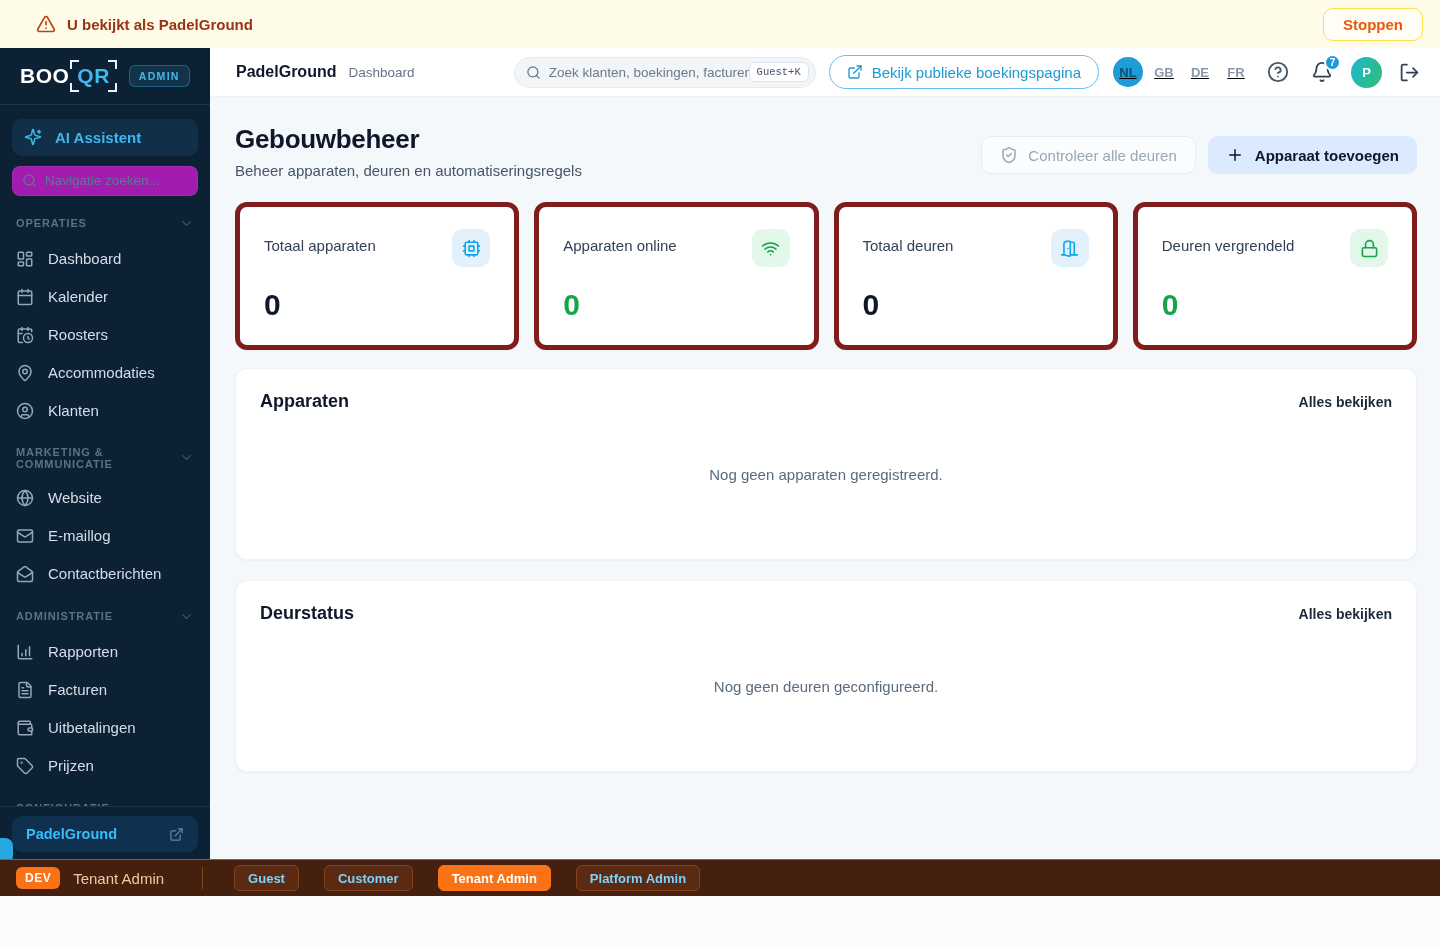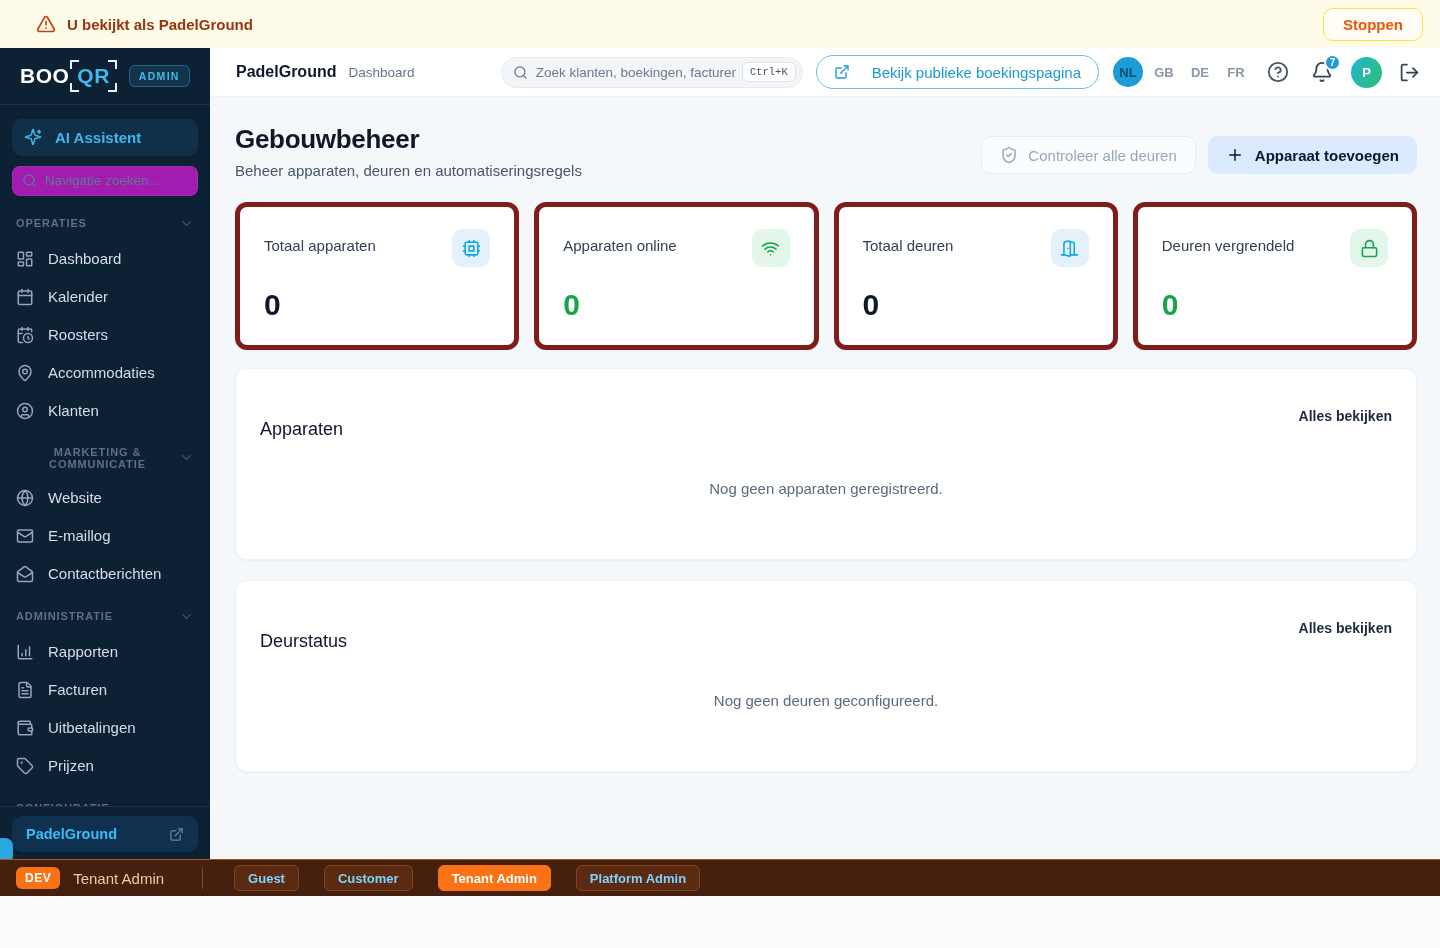--- a/index.html
+++ b/index.html
@@ -36,44 +36,44 @@
       linear-gradient(#e8f4fb,#e8f4fb) right 0 bottom 0/9px 2px no-repeat,
       linear-gradient(#e8f4fb,#e8f4fb) right 0 bottom 0/2px 9px no-repeat; }
   .admin-badge { margin-left:12px; padding:4px 9px; border-radius:6px; background:rgba(56,189,248,.12); border:1px solid rgba(56,189,248,.35); color:#41b9ea; font-size:10.5px; font-weight:800; letter-spacing:1.3px; }
 
   .ai-item { margin:14px 12px 0; height:38px; display:flex; align-items:center; gap:13px; padding:0 12px; border-radius:10px; background:rgba(56,189,248,.10); color:#3fb7ed; font-size:15px; font-weight:600; cursor:pointer; }
   .nav-search { position:relative; margin:10px 12px 2px; }
   .nav-search .icon { position:absolute; left:10px; top:7px; width:15px; height:15px; color:#5b7896; }
   .nav-search input { width:100%; height:30px; background:#a21caf; border:1px solid rgba(148,163,184,.12); border-radius:8px; padding:0 10px 0 32px; color:#cbd5e1; font-size:13.5px; font-family:inherit; outline:none; }
   .nav-search input::placeholder { color:#5b7896; }
 
-  .nav-scroll { flex:1 1 auto; overflow:hidden; margin-top:2px;text-align:center; }
+  .nav-scroll { flex:1 1 auto; overflow:hidden; margin-top:2px; }
   .nav-section-head { display:flex; align-items:center; justify-content:space-between; padding:16px 16px 9px; cursor:pointer; }
   .nav-section-label { font-size:11px; font-weight:700; letter-spacing:.9px; color:#5c7186; }
   .chev { width:15px; height:15px; color:#3f5468; }
   .nav-item { height:38px; display:flex; align-items:center; gap:14px; padding:0 16px; font-size:15px; color:#d5dee8; cursor:pointer; }
   .nav-item .icon { width:18px; height:18px; color:#93a6ba; }
 
   .side-bottom { flex:0 0 auto; border-top:1px solid rgba(148,163,184,.12); padding:9px 12px 7px; }
   .tenant-item { height:36px; display:flex; align-items:center; justify-content:space-between; padding:0 14px; border-radius:10px; background:#103050; color:#38bdf8; font-size:14.5px; font-weight:600; cursor:pointer; }
   .tenant-item .icon { width:15px; height:15px; color:#64859e; }
 
   
   .main-col { flex:1; display:flex; flex-direction:column; background:#f5f8fa; min-width:0; }
   .topnav { height:49px; background:#fff; border-bottom:1px solid #edf1f5; display:flex; align-items:center; padding:0 20px 0 26px; flex:0 0 auto; }
   .crumb-tenant { font-size:16px; font-weight:700; color:#0f172a; }
   .crumb-page { margin-left:12px; font-size:13.5px; color:#64748b; }
   .global-search { position:relative; width:302px; margin-left:auto; }
   .global-search .icon { position:absolute; left:12px; top:8px; width:15px; height:15px; color:#64748b; }
   .global-search input { width:100%; height:31px; border:1px solid #e5eaf0; background:#f3f6f9; border-radius:16px; padding:0 66px 0 34px; font-size:13.5px; color:#334155; font-family:inherit; outline:none; }
   .global-search input::placeholder { color:#6b7a8c; }
   .kbd { position:absolute; right:7px; top:5px; padding:3px 7px; background:#fff; border:1px solid #dde3ea; border-radius:6px; font-family:"Liberation Mono", monospace; font-size:10.5px; color:#475569; }
-  .public-btn { margin-left:13px; height:34px; display:flex; align-items:center; gap:22px; padding:0 17px; border:1.5px solid #6ac0ee; border-radius:17px; background:#fff; color:#1b9ad2; font-size:15px; font-weight:500; font-family:inherit; cursor:pointer; }
+  .public-btn { margin-left:13px; height:34px; display:flex; align-items:center; gap:9px; padding:0 17px; border:1.5px solid #6ac0ee; border-radius:17px; background:#fff; color:#1b9ad2; font-size:15px; font-weight:500; font-family:inherit; cursor:pointer; }
   .public-btn .icon { width:16px; height:16px; }
-  .langs { display:flex; align-items:center; gap:6px; margin-left:14px; }
+  .langs { display:flex; align-items:center; gap:6px; margin-left:14px;text-decoration:underline; }
   .lang { min-width:30px; height:30px; display:flex; align-items:center; justify-content:center; font-size:13px; font-weight:600; color:#8a97a6; border-radius:50%; cursor:pointer; padding:0 2px; }
   .lang.active { background:#1e9cd8; color:#0b4f76; }
   .help-btn { margin-left:16px; width:22px; height:22px; color:#475569; cursor:pointer; }
   .bell-wrap { position:relative; margin-left:22px; width:22px; height:22px; color:#334155; cursor:pointer; }
   .bell-wrap .icon { width:22px; height:22px; }
   .badge { position:absolute; top:-7px; right:-8px; min-width:17px; height:17px; border-radius:50%; background:#1d9bd8; border:2px solid #fff; color:#fff; font-size:10px; font-weight:700; display:flex; align-items:center; justify-content:center; }
   .avatar { margin-left:18px; width:31px; height:31px; border-radius:50%; background:linear-gradient(120deg,#1fb6d4,#2fc06e); color:#fff; font-size:13px; font-weight:700; display:flex; align-items:center; justify-content:center; cursor:pointer; }
   .logout-btn { margin-left:17px; width:21px; height:21px; color:#334155; cursor:pointer; }
 
   
@@ -92,21 +92,21 @@
   .stat-iconbox { width:38px; height:38px; border-radius:11px; display:flex; align-items:center; justify-content:center; }
   .stat-iconbox .icon { width:19px; height:19px; }
   .stat-iconbox.blue { background:#e3f1fc; color:#0ea5e9; }
   .stat-iconbox.green { background:#e2f6ea; color:#16a34a; }
   .stat-value { margin-top:21px; font-size:30px; font-weight:700; color:#0f172a; }
   .stat-value.green { color:#16a34a; }
 
   .panel { margin-top:18px; background:#fff; border:1px solid #eef2f6; border-radius:12px; box-shadow:0 1px 2px rgba(16,24,40,.04); height:192px; display:flex; flex-direction:column; padding:22px 24px; }
   .panel + .panel { margin-top:20px; }
   .panel-head { display:flex; align-items:center; justify-content:space-between; }
-  .panel-title { font-size:18px; font-weight:400; color:#0f172a;margin-top:28px; }
+  .panel-title { font-size:18px; font-weight:700; color:#0f172a; }
   .panel-link { font-size:14px; font-weight:600; color:#1e293b; cursor:pointer; }
   .panel-empty { flex:1; display:flex; align-items:center; justify-content:center; font-size:15px; color:#5b6b7c; }
 
   
   .chat-peek { position:absolute; left:0; top:838px; width:13px; height:26px; background:#29a8e0; border-radius:0 8px 8px 0; z-index:1; cursor:pointer; }
 
   
   .devbar { position:relative; z-index:2; height:37px; background:#46200f; border-top:1px solid #b45309; display:flex; align-items:center; padding:0 16px; }
   .dev-badge { padding:4px 9px; background:#f97316; border-radius:6px; color:#fff; font-size:12px; font-weight:800; letter-spacing:.5px; }
   .dev-role { margin-left:13px; font-size:15px; color:#f3c8a0; }
@@ -347,21 +347,21 @@
         <span class="crumb-tenant">PadelGround</span>
         <span class="crumb-page">Dashboard</span>
         <div class="global-search">
           <span class="icon">
               <svg viewBox="0 0 24 24">
                 <circle cx="11" cy="11" r="8"></circle>
                 <path d="m21 21-4.3-4.3"></path>
               </svg>
             </span>
           <input type="text" placeholder="Zoek klanten, boekingen, facturen..." style="">
-          <span class="kbd">Ctrl+K</span>
+          <span class="kbd">Guest+K</span>
         </div>
         <button class="public-btn">
           <span class="icon">
               <svg viewBox="0 0 24 24">
                 <path d="M15 3h6v6"></path>
                 <path d="M10 14 21 3"></path>
                 <path d="M18 13v6a2 2 0 0 1-2 2H5a2 2 0 0 1-2-2V8a2 2 0 0 1 2-2h6"></path>
               </svg>
             </span>
           <span>Bekijk publieke boekingspagina</span>

